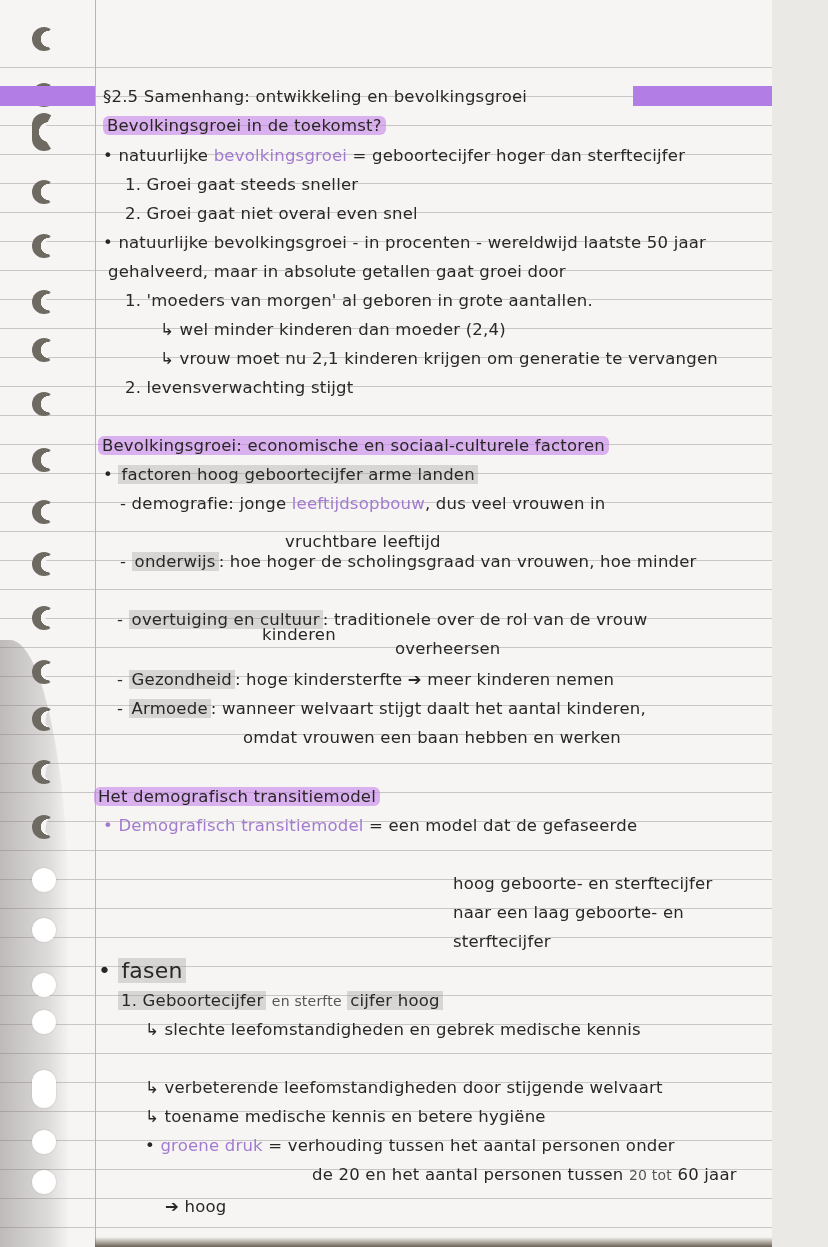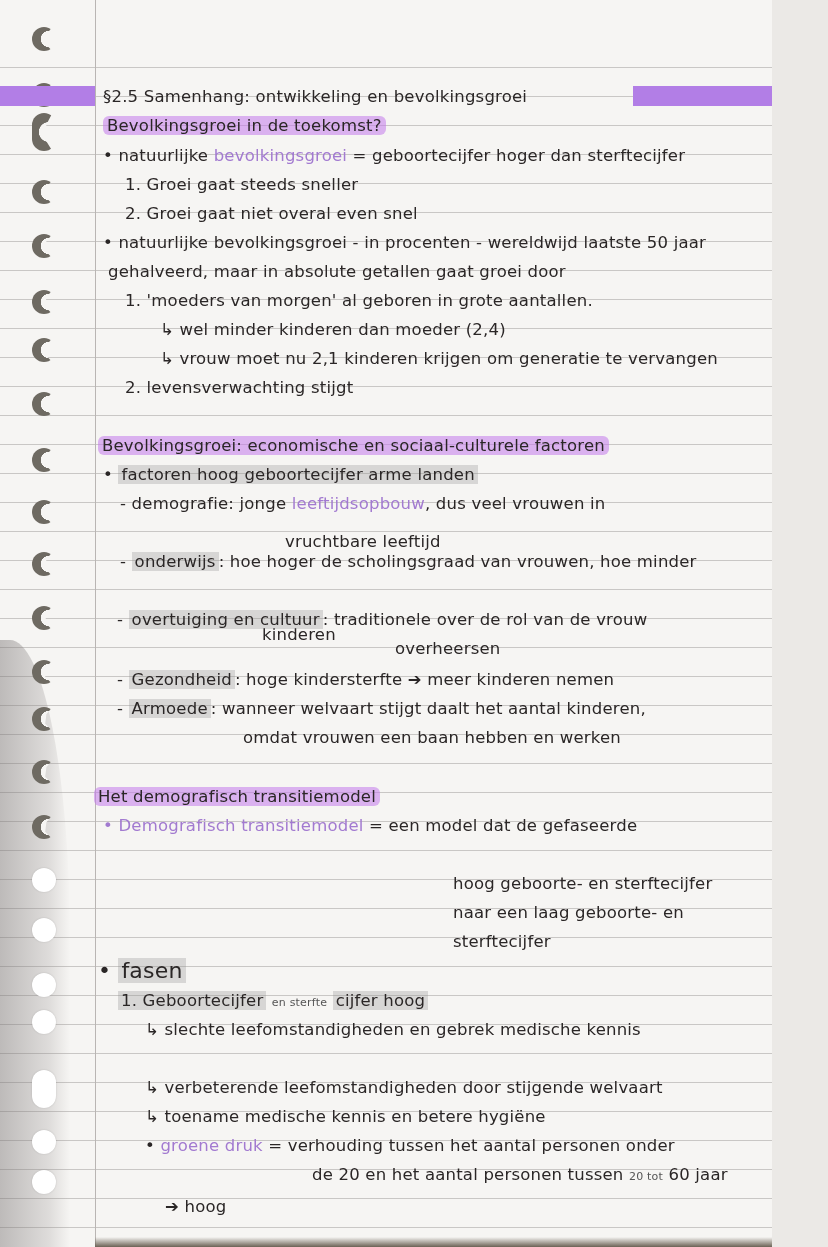--- a/index.html
+++ b/index.html
@@ -45,21 +45,21 @@
     background: linear-gradient(to top, #6b6255, rgba(107,98,85,0));
   }
   .line {
     position: absolute; white-space: nowrap;
     font-family: "DejaVu Sans", sans-serif; font-size: 16.5px;
     color: #2a2626; letter-spacing: 0.2px; line-height: 22px;
   }
   .hl-purple { background: rgba(194, 120, 235, 0.55); padding: 0 4px; border-radius: 6px; }
   .hl-grey { background: rgba(150, 150, 150, 0.32); padding: 0 3px; }
   .purple { color: #a27ad0; }
-  .small { font-size: 11px; color: #555; }
+  .small { font-size: 14px; color: #555; }
   .heading-bar {
     position: absolute; left: 0; top: 86px; width: 95px; height: 20px;
     background: #b27ee6;
   }
   .heading-bar-right {
     position: absolute; left: 633px; top: 86px; width: 190px; height: 20px;
     background: #b27ee6;
   }
 </style>
 </head>

